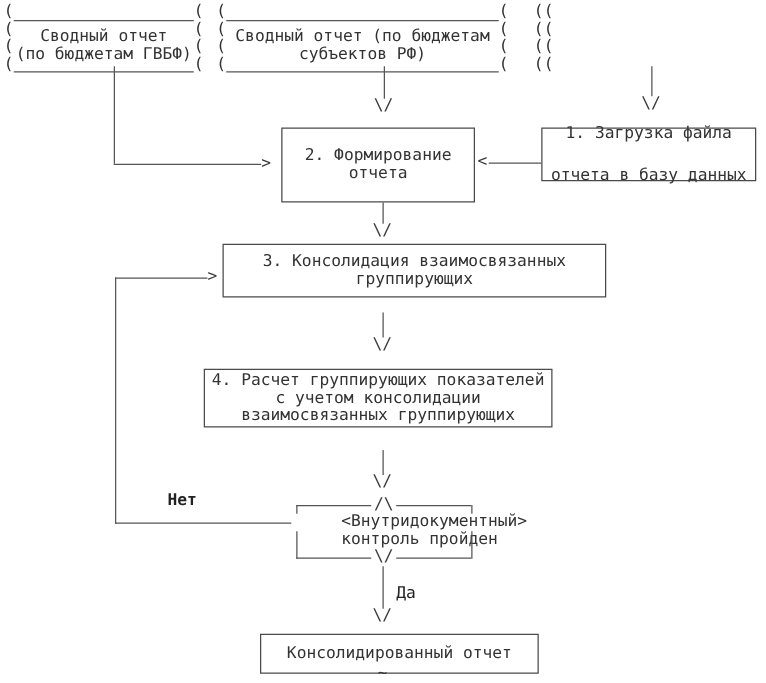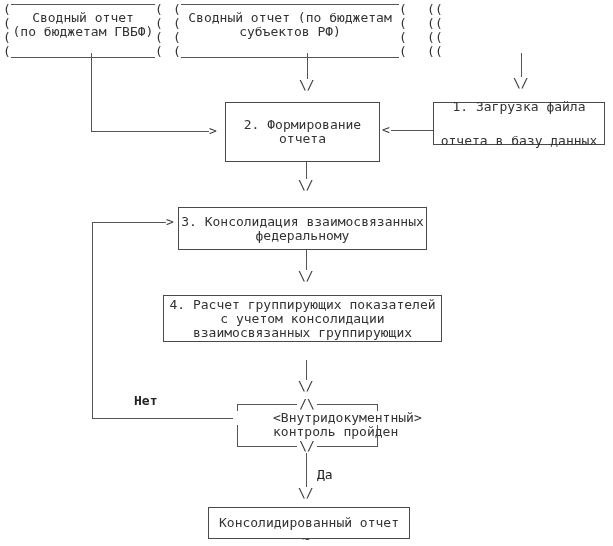--- a/index.html
+++ b/index.html
@@ -4,21 +4,21 @@
 <style>
   html,body{margin:0;padding:0;background:#fff;}
   .canvas{
     position:relative;width:613px;height:546px;background:#fff;overflow:hidden;
     font-family:"DejaVu Sans Mono","Liberation Mono",monospace;
     font-size:13px;line-height:14px;color:#333;
   }
   
   .topbox{position:absolute;display:flex;}
   .pcol{white-space:pre;width:8px;color:#333;flex:0 0 8px;}
-  .tcenter{flex:1;margin:1px 0;border-top:1px solid #555;border-bottom:1px solid #555;
+  .tcenter{flex:1;margin:13px 0;border-top:1px solid #555;border-bottom:1px solid #555;
            padding:6px 0;text-align:center;}
   
   .node{position:absolute;border:1px solid #4a4a4a;box-sizing:border-box;background:#fff;
         display:flex;flex-direction:column;justify-content:center;align-items:center;text-align:center;}
   .line{white-space:nowrap;}
   
   .hline{position:absolute;height:1px;background:#555;}
   .vline{position:absolute;width:1px;background:#555;}
   
   .glyph{position:absolute;white-space:pre;color:#3a3a3a;}
@@ -92,23 +92,23 @@
     <div class="line">1. Загрузка файла</div>
     <div class="line">отчета в базу данных</div>
   </div>
 
   <span class="glyph" style="left:382px;top:123px;">&lt;</span>
   <div class="hline" style="left:391px;top:130px;width:42px;"></div>
 
   <div class="vline" style="left:306px;top:162px;height:17px;"></div>
   <span class="glyph" style="left:298px;top:178px;">\/</span>
 
-  <div class="node" style="left:178px;top:207px;width:249px;height:43px;">
+  <div class="node" style="left:178px;top:195px;width:307px;height:43px;">
     <div class="line">3. Консолидация взаимосвязанных</div>
-    <div class="line">федеральному</div>
+    <div class="line">группирующих</div>
   </div>
 
   <div class="vline" style="left:306px;top:250px;height:20px;"></div>
   <span class="glyph" style="left:298px;top:269px;">\/</span>
 
   <div class="node" style="left:163px;top:295px;width:279px;height:47px;align-items:center;">
     <div class="line">4. Расчет группирующих показателей</div>
     <div class="line">с учетом консолидации</div>
     <div class="line">взаимосвязанных группирующих</div>
   </div>
@@ -136,18 +136,18 @@
   <span class="lbl" style="left:134px;top:394px;font-weight:bold;">Нет</span>
   <div class="hline" style="left:92px;top:418px;width:141px;"></div>
   <div class="vline" style="left:92px;top:222px;height:197px;"></div>
   <div class="hline" style="left:92px;top:222px;width:74px;"></div>
   <span class="glyph" style="left:166px;top:215px;">&gt;</span>
 
   <div class="vline" style="left:306px;top:453px;height:34px;"></div>
   <span class="lbl" style="left:317px;top:468px;">Да</span>
   <span class="glyph" style="left:298px;top:486px;">\/</span>
 
-  <div class="node" style="left:208px;top:507px;width:202px;height:32px;">
+  <div class="node" style="left:208px;top:507px;width:223px;height:32px;">
     <div class="line">Консолидированный отчет</div>
   </div>
   <span class="glyph" style="left:302px;top:532px;">~</span>
 
 </div>
 
 </body></html>

